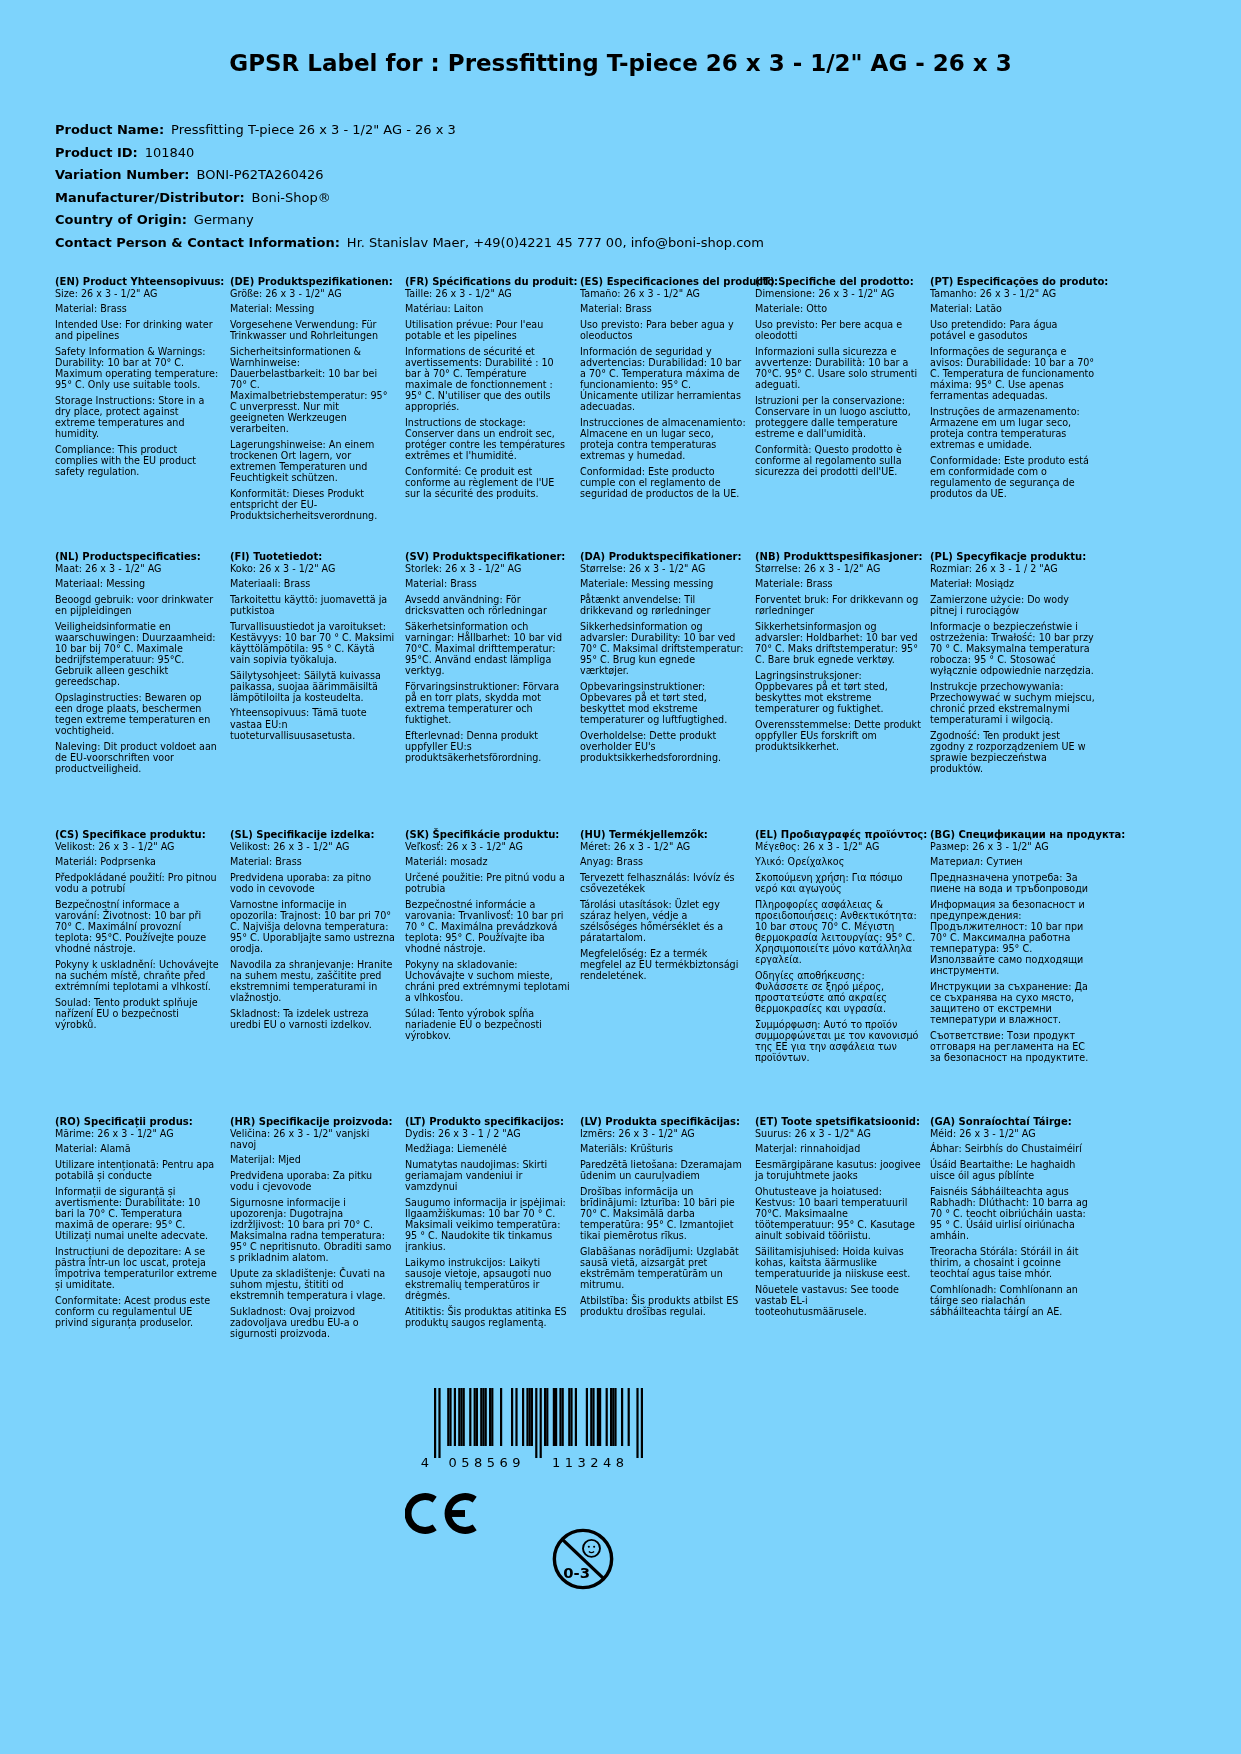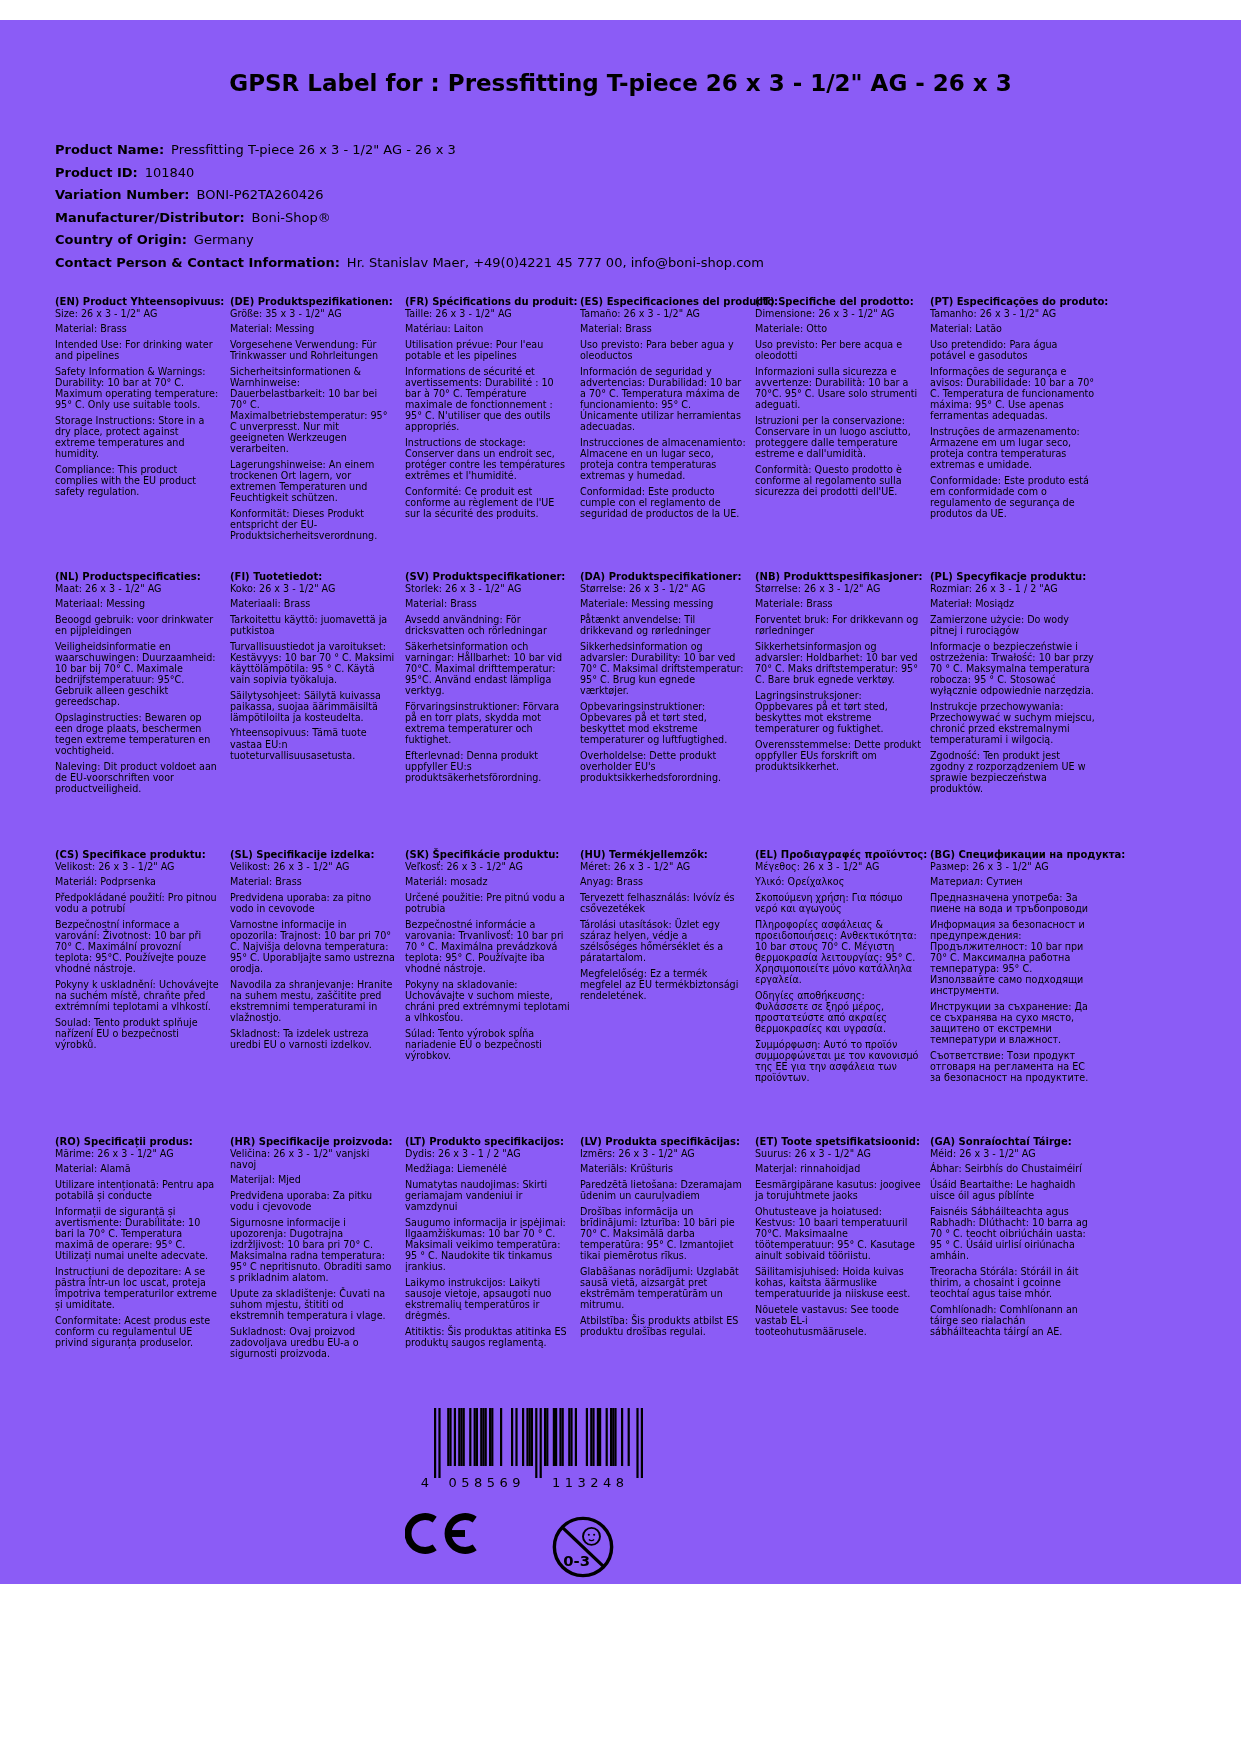--- a/index.html
+++ b/index.html
@@ -1,31 +1,31 @@
 <!DOCTYPE html>
 <html><head>
 <meta charset="utf-8">
 <style>
   html,body{margin:0;padding:0;background:#fff;}
-  .page{position:relative;width:1241px;height:1564px;background:#8b5cf6;color:#000;
-        font-family:"DejaVu Sans","Liberation Sans",sans-serif;overflow:hidden;margin-top:20px;}
+  .page{position:relative;width:1241px;height:1754px;background:#7dd3fc;color:#000;
+        font-family:"DejaVu Sans","Liberation Sans",sans-serif;overflow:hidden;}
   .title{position:absolute;top:50px;left:0;width:100%;text-align:center;
          font-size:23px;font-weight:bold;margin:0;}
   .product-info{position:absolute;left:55px;top:119px;font-size:13px;line-height:22.5px;}
   .pi-label{font-weight:bold;margin-right:7px;}
   .spec-grid{position:absolute;left:55px;top:276px;display:grid;
              grid-template-columns:repeat(6,175px);
              grid-template-rows:275px 278px 287px 274px;}
   .spec-block{font-size:9.6px;line-height:1.16;padding-right:9px;}
   .spec-heading{font-weight:bold;font-size:10px;white-space:nowrap;}
   .spec-par{margin:0;}
   .spec-par ~ .spec-par{margin-top:4.5px;}
   .barcode{position:absolute;left:418px;top:1388px;}
   .ce-mark{position:absolute;left:405px;top:1490px;}
-  .age-mark{position:absolute;left:549px;top:1492px;}
+  .age-mark{position:absolute;left:549px;top:1524px;}
 </style>
 </head>
 <body>
 
 <div class="page">
 
   <h1 class="title">GPSR Label for : Pressfitting T-piece 26 x 3 - 1/2" AG - 26 x 3</h1>
 
   <div class="product-info">
     <div class="pi-row">
@@ -53,21 +53,21 @@
         <div class="spec-heading">(EN) Product Yhteensopivuus:</div>
         <p class="spec-par">Size: 26 x 3 - 1/2" AG</p>
         <p class="spec-par">Material: Brass</p>
         <p class="spec-par">Intended Use: For drinking water and pipelines</p>
         <p class="spec-par">Safety Information &amp; Warnings: Durability: 10 bar at 70° C. Maximum operating temperature: 95° C. Only use suitable tools.</p>
         <p class="spec-par">Storage Instructions: Store in a dry place, protect against extreme temperatures and humidity.</p>
         <p class="spec-par">Compliance: This product complies with the EU product safety regulation.</p>
       </div>
       <div class="spec-block">
         <div class="spec-heading">(DE) Produktspezifikationen:</div>
-        <p class="spec-par">Größe: 35 x 3 - 1/2" AG</p>
+        <p class="spec-par">Größe: 26 x 3 - 1/2" AG</p>
         <p class="spec-par">Material: Messing</p>
         <p class="spec-par">Vorgesehene Verwendung: Für Trinkwasser und Rohrleitungen</p>
         <p class="spec-par">Sicherheitsinformationen &amp; Warnhinweise: Dauerbelastbarkeit: 10 bar bei 70° C. Maximalbetriebstemperatur: 95° C unverpresst. Nur mit geeigneten Werkzeugen verarbeiten.</p>
         <p class="spec-par">Lagerungshinweise: An einem trockenen Ort lagern, vor extremen Temperaturen und Feuchtigkeit schützen.</p>
         <p class="spec-par">Konformität: Dieses Produkt entspricht der EU-Produktsicherheitsverordnung.</p>
       </div>
       <div class="spec-block">
         <div class="spec-heading">(FR) Spécifications du produit:</div>
         <p class="spec-par">Taille: 26 x 3 - 1/2" AG</p>
         <p class="spec-par">Matériau: Laiton</p>

